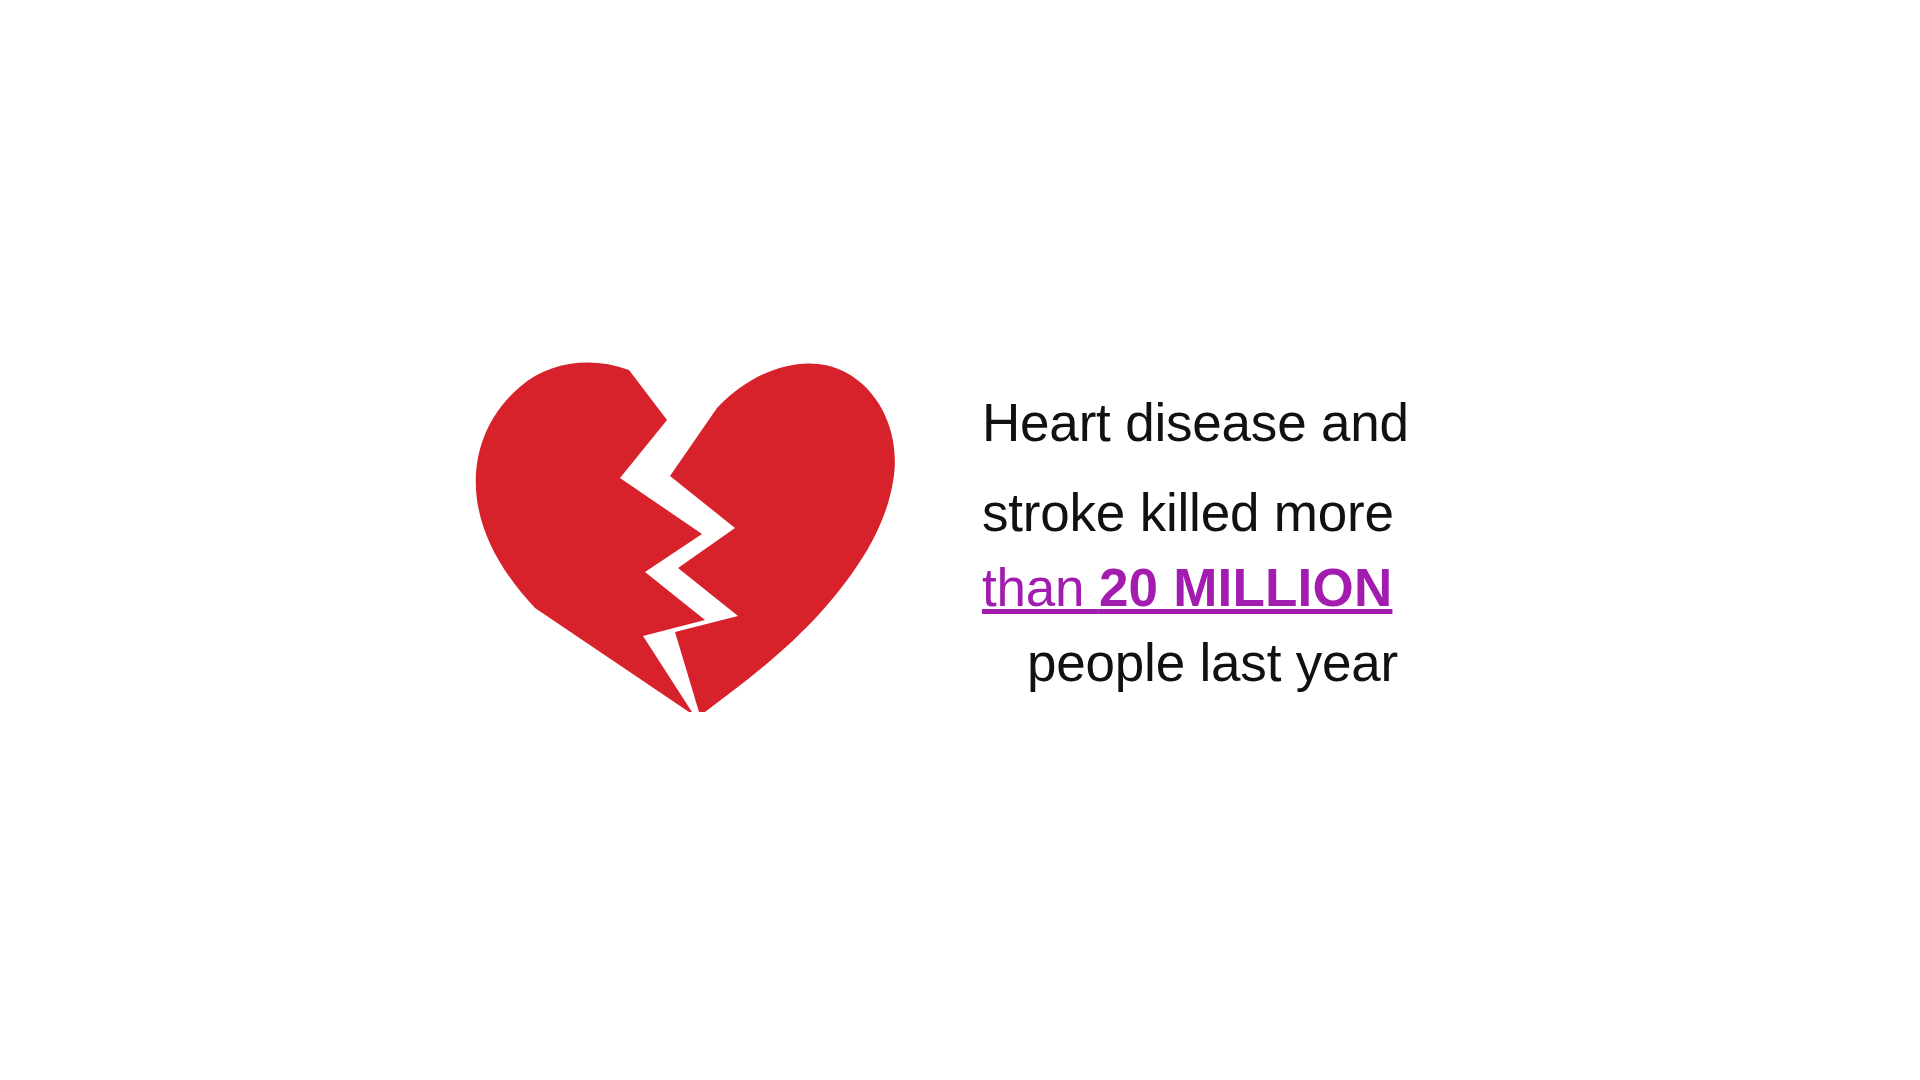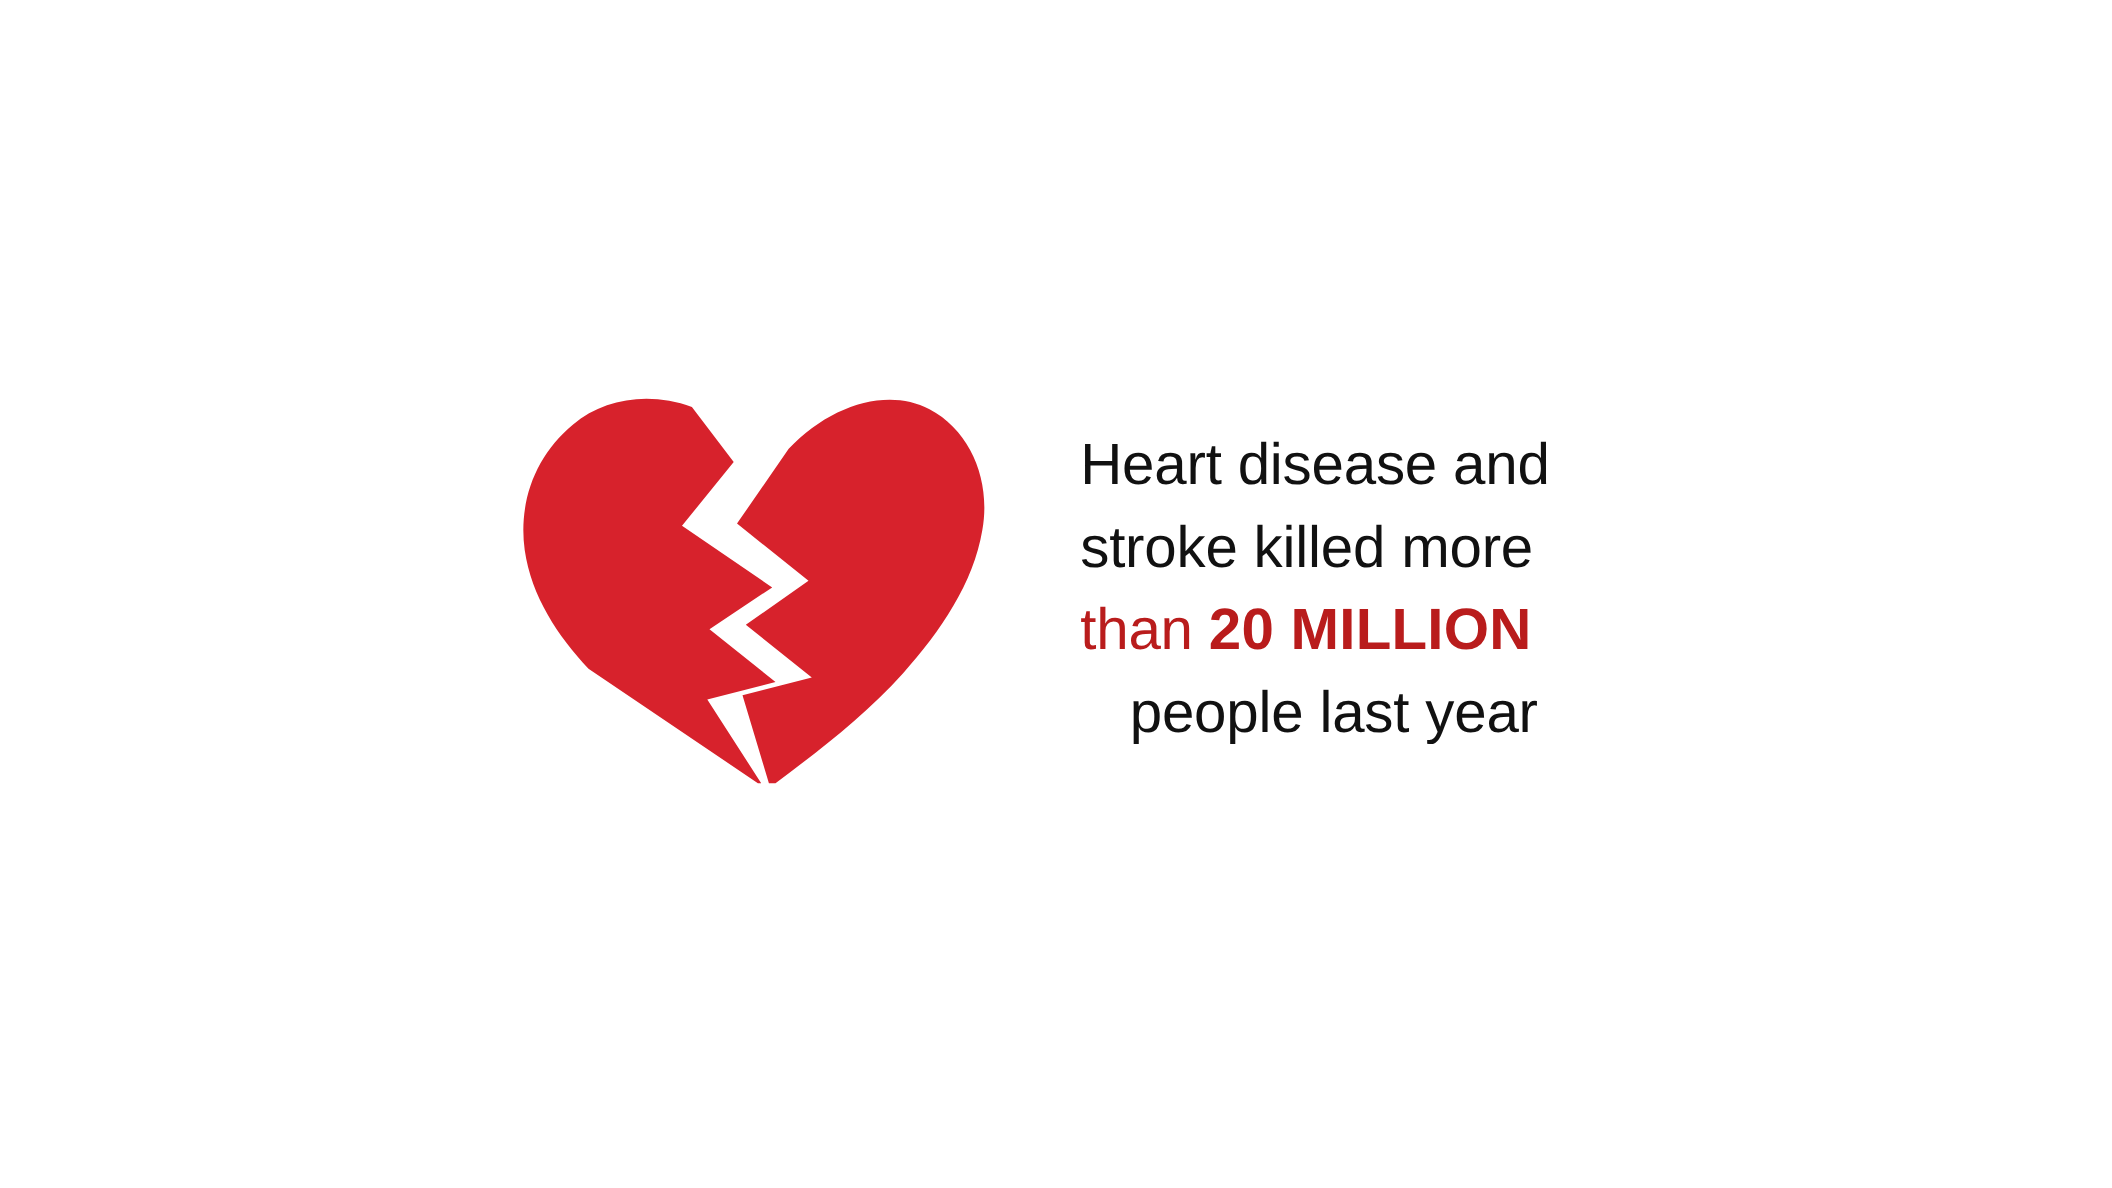--- a/index.html
+++ b/index.html
@@ -91,18 +91,18 @@
                C 272 322 314 290 348 252
                C 382 214 412 170 420 122
                C 428 78 410 32 372 12
                C 334 -8 282 8 244 48
                Z"></path>
     </svg>
   </div>
 
   <div id="headline">
     <div class="headline-line" style="color: rgb(17, 17, 17);">Heart disease and</div>
-    <div class="headline-line" style="color: rgb(17, 17, 17);">stroke killed more</div>
-    <div class="headline-line" style="color: #b91c1c;"><span>than </span><span class="strong">20 MILLION</span></div>
+    <div class="headline-line" style="color: rgb(17, 17, 17); margin-top: 15px;">stroke killed more</div>
+    <div class="headline-line" style="color: #a21caf; text-decoration: underline;"><span>than </span><span class="strong">20 MILLION</span></div>
     <div class="headline-line" style="color: rgb(17, 17, 17); margin-left: 45px;">people last year</div>
   </div>
 
 </div>
 
 </body></html>

